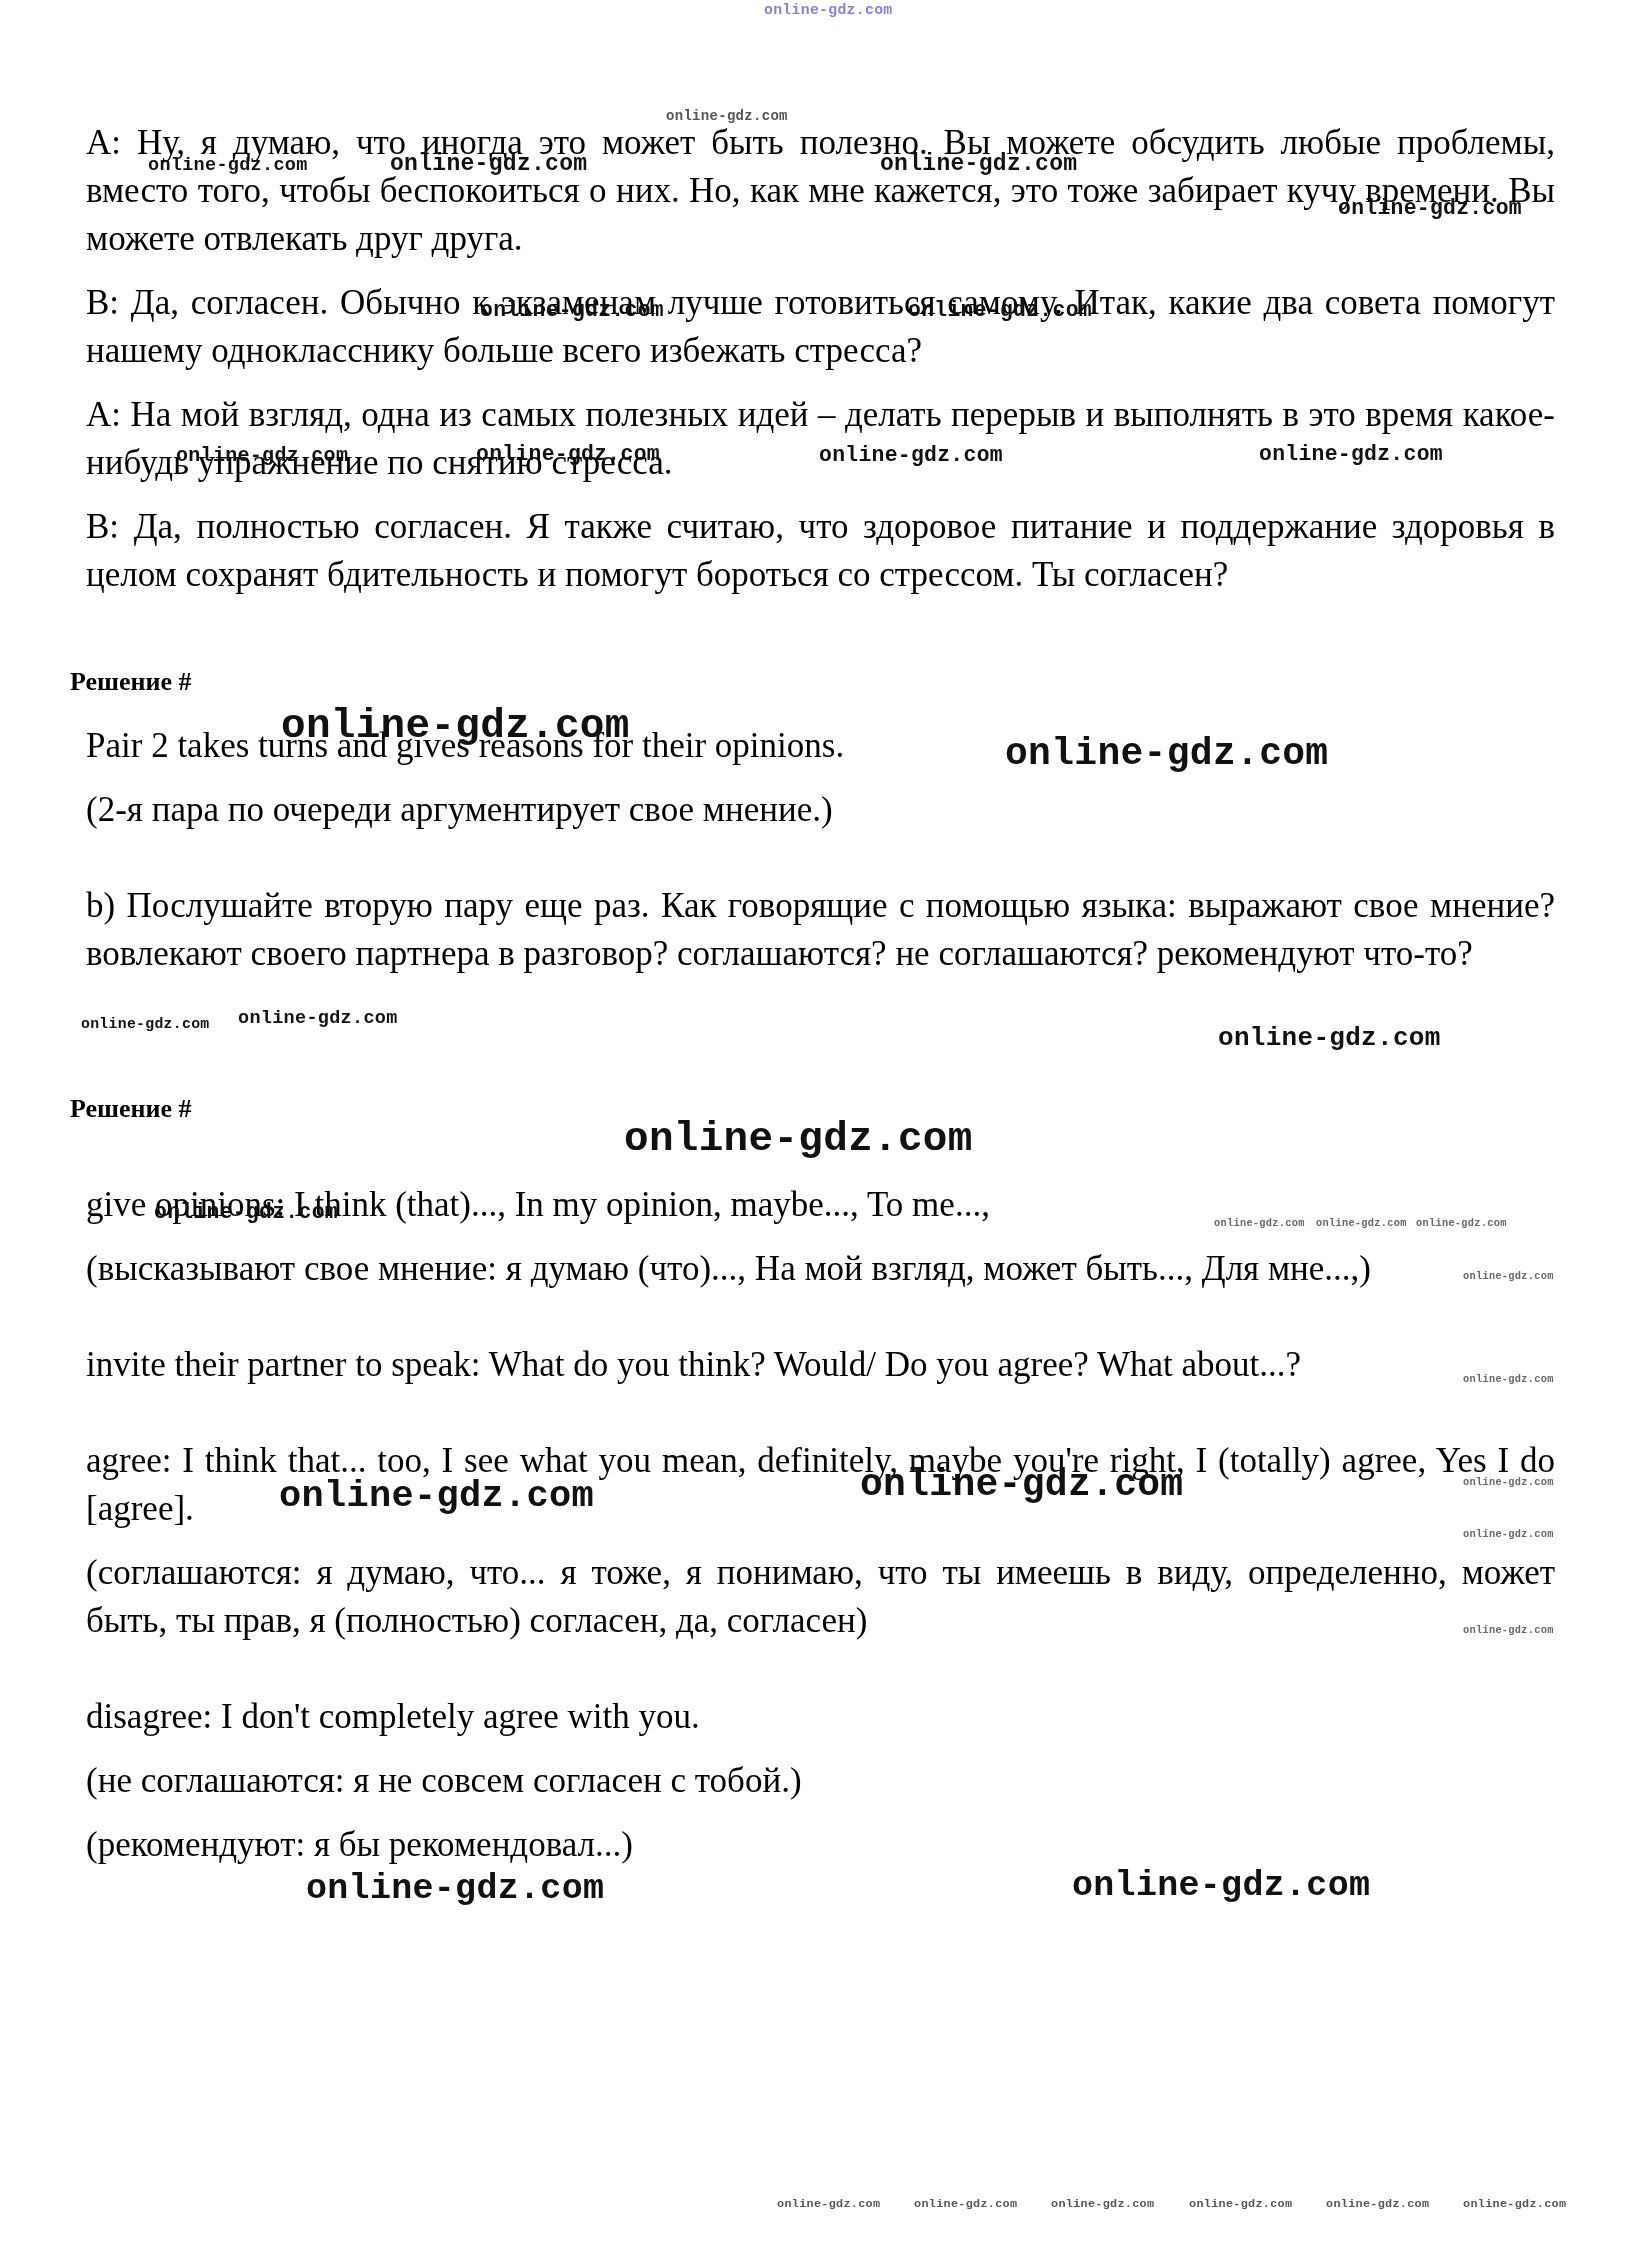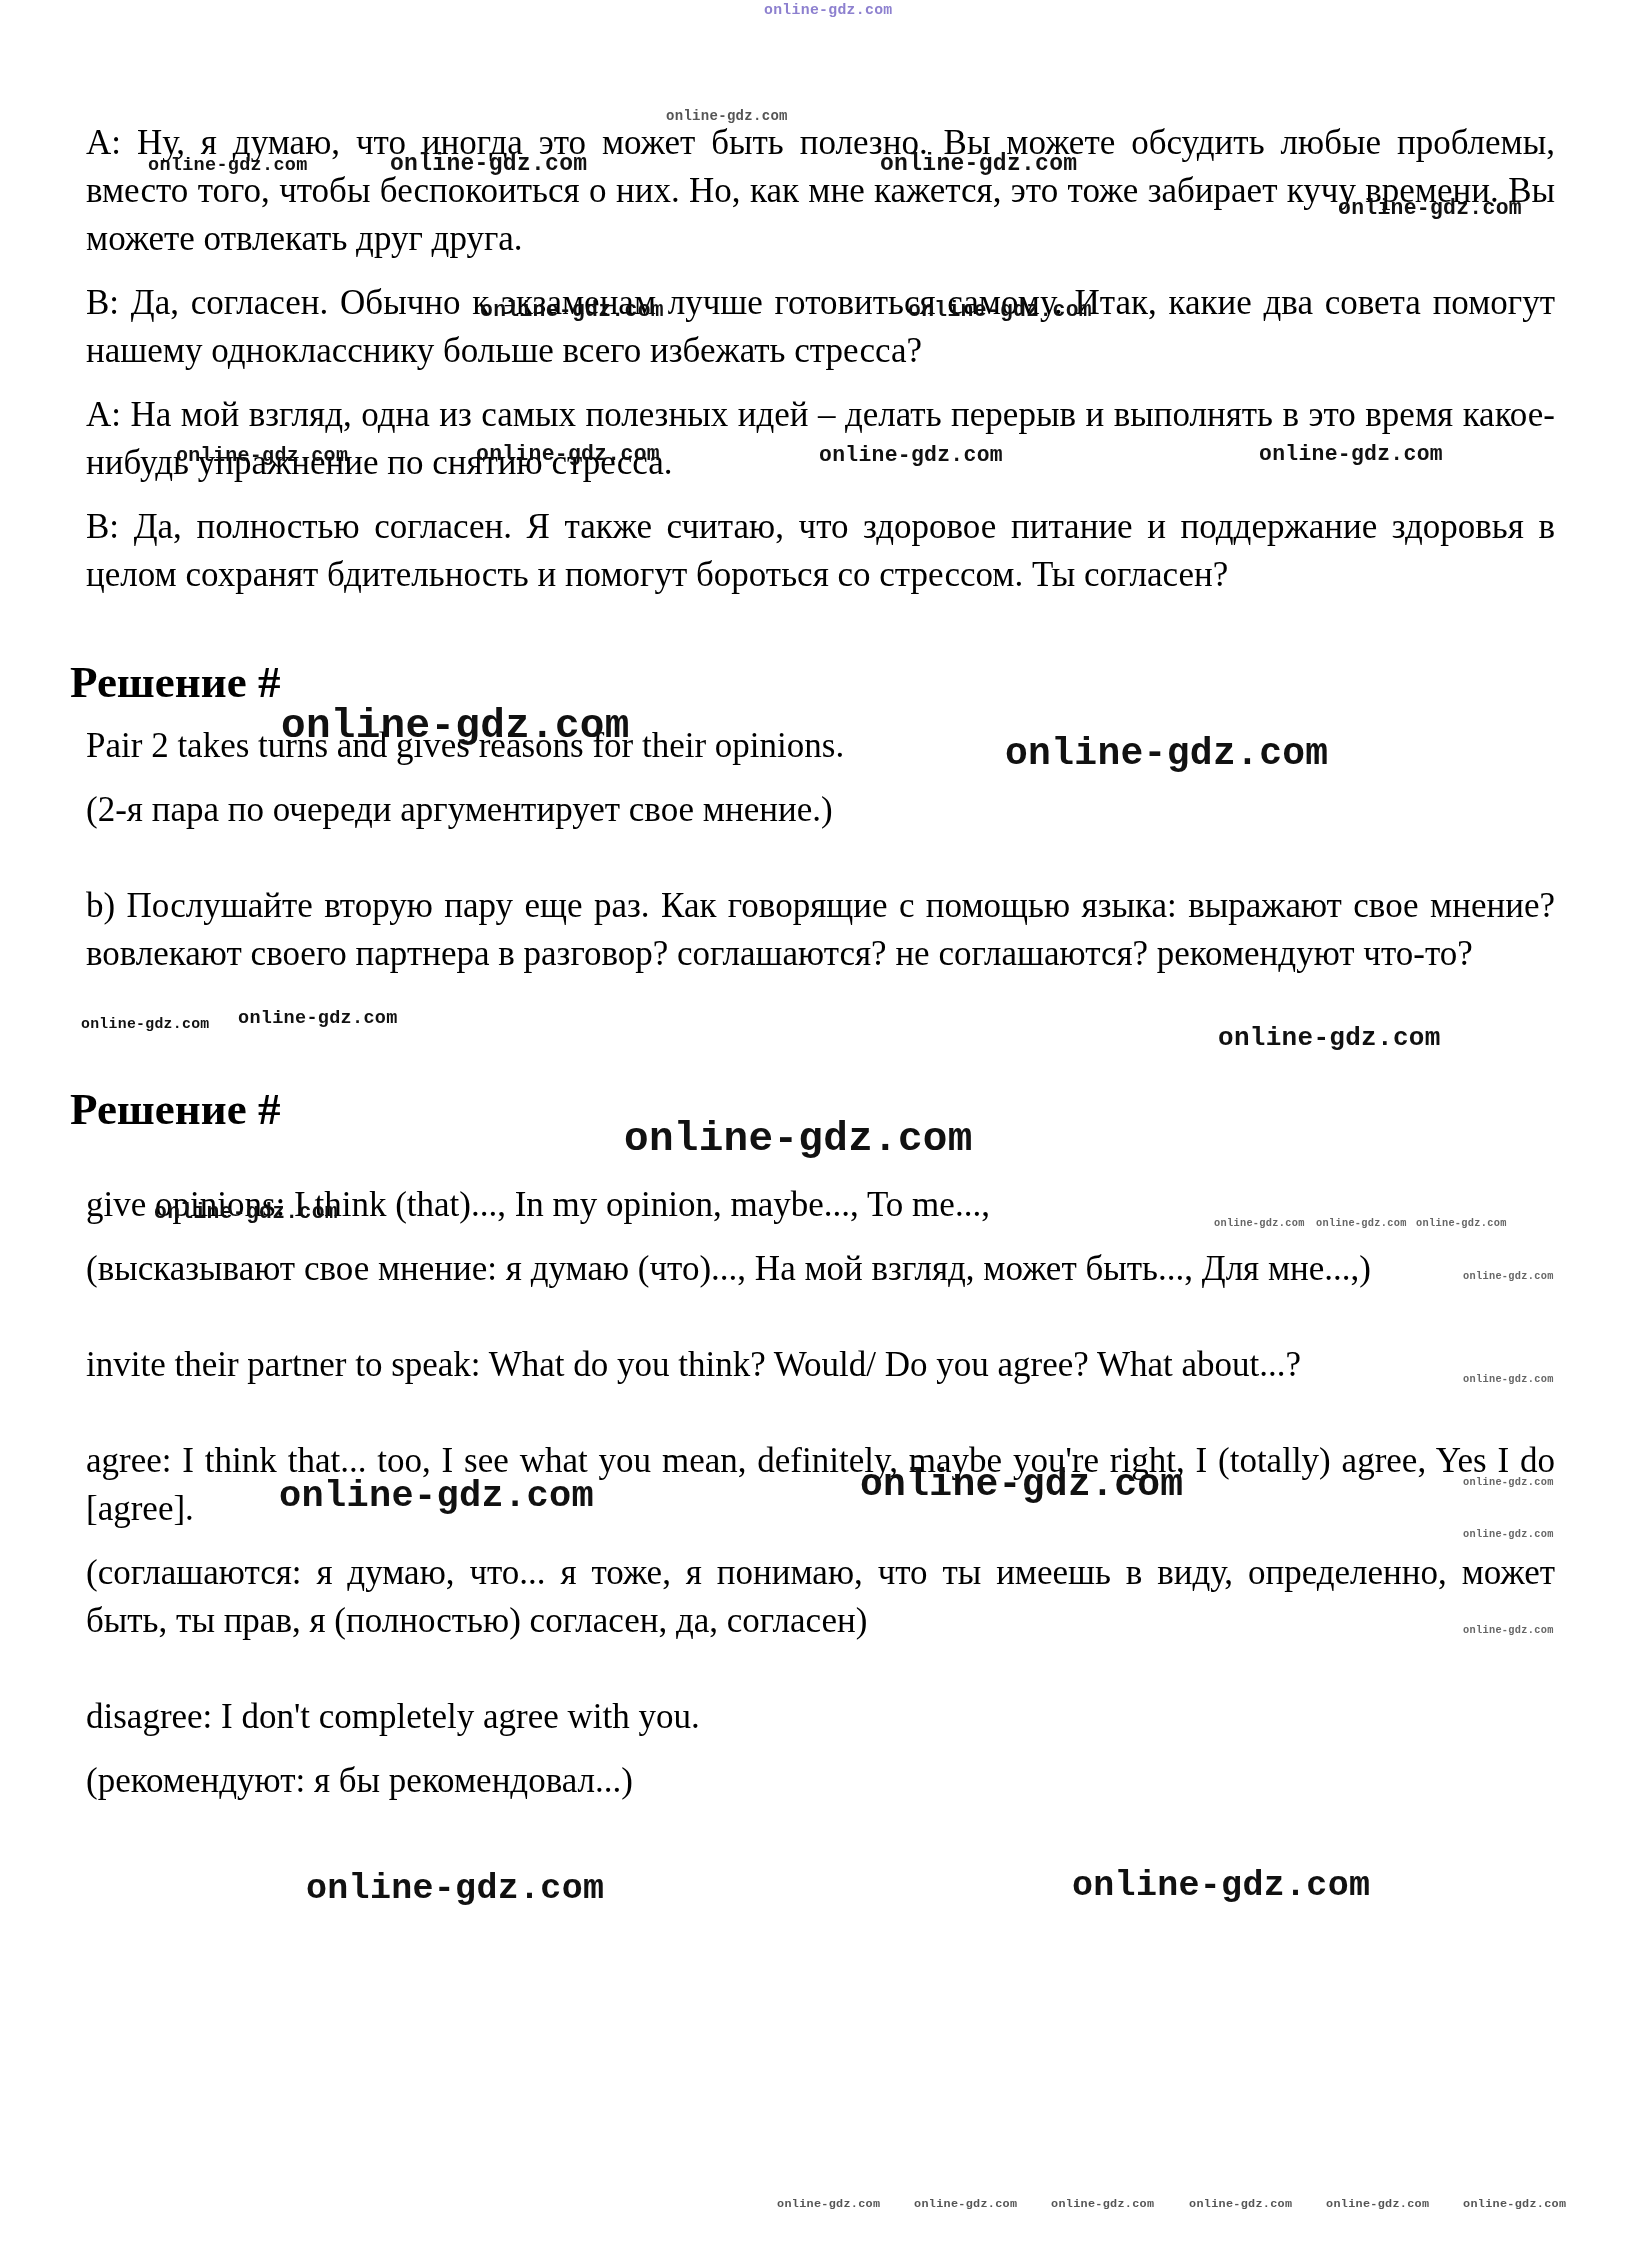--- a/index.html
+++ b/index.html
@@ -24,21 +24,21 @@
   }
   .para {
     margin: 16px;
     font-size: 35px;
     line-height: 48px;
     text-align: justify;
   }
   .gap { margin-top: 48px; font-family: Liberation Serif, serif; }
   .heading {
     margin: 0;
-    font-size: 45px;
+    font-size: 26px;
     line-height: 48px;
     font-weight: 700;
   }
   .heading1 { margin-top: 59px; }
   .heading2 { margin-top: 107px; }
   .wm {
     position: absolute;
     font-family: Liberation Mono, monospace;
     font-weight: 700;
     color: #111111;
@@ -68,20 +68,21 @@
 
     <p class="para gap">give opinions: I think (that)..., In my opinion, maybe..., To me...,</p>
     <p class="para">(высказывают свое мнение: я думаю (что)..., На мой взгляд, может быть..., Для мне...,)</p>
 
     <p class="para gap">invite their partner to speak: What do you think? Would/ Do you agree? What about...?</p>
 
     <p class="para gap">agree: I think that... too, I see what you mean, definitely, maybe you're right, I (totally) agree, Yes I do [agree].</p>
     <p class="para">(соглашаются: я думаю, что... я тоже, я понимаю, что ты имеешь в виду, определенно, может быть, ты прав, я (полностью) согласен, да, согласен)</p>
 
     <p class="para gap">disagree: I don't completely agree with you.</p>
+    <p class="para">(не соглашаются: я не совсем согласен с тобой.)</p>
 
     <p class="para">(рекомендуют: я бы рекомендовал...)</p>
   </div>
 
   <span class="wm" style="left:764px;top:1.5px;font-size:14.8px;color:#8d80cf;">online-gdz.com</span>
   <span class="wm" style="left:666px;top:108px;font-size:14px;color:#555555;">online-gdz.com</span>
   <span class="wm" style="left:148px;top:155px;font-size:18.5px;">online-gdz.com</span>
   <span class="wm" style="left:390px;top:151px;font-size:23px;">online-gdz.com</span>
   <span class="wm" style="left:880px;top:151px;font-size:23px;">online-gdz.com</span>
   <span class="wm" style="left:1338px;top:196px;font-size:21.4px;">online-gdz.com</span>

